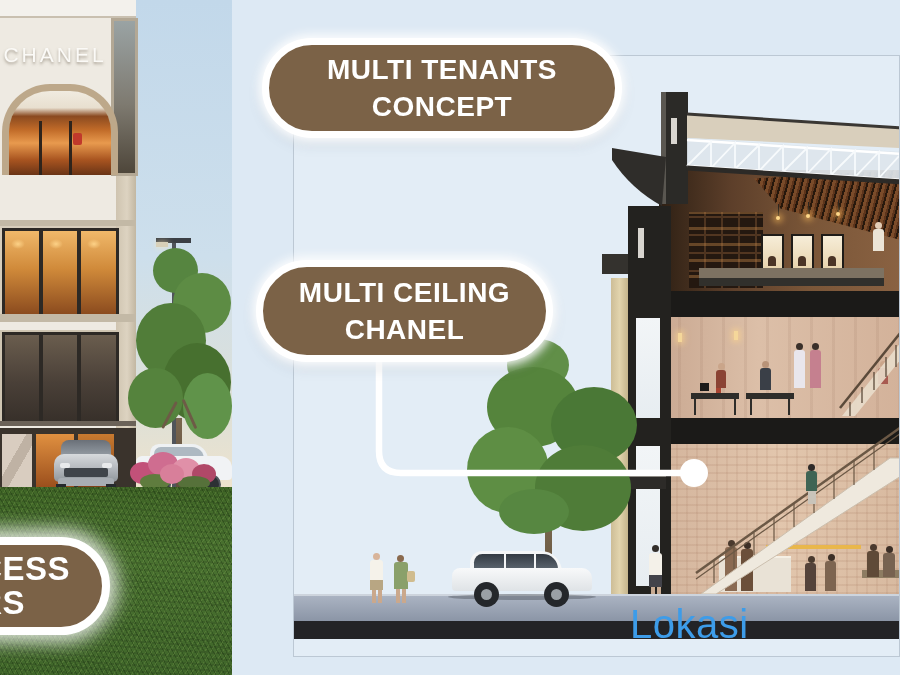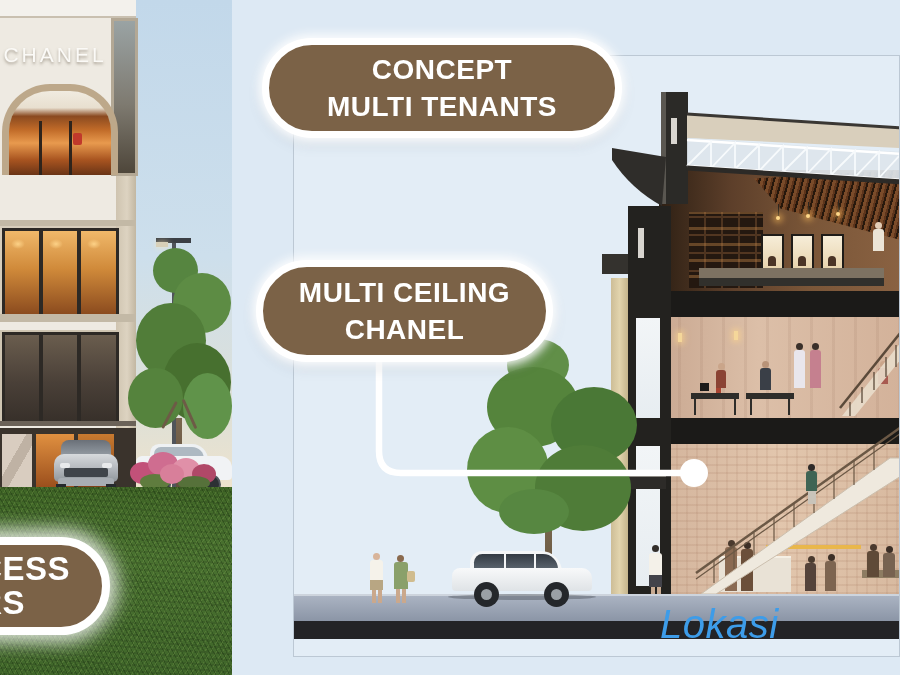--- a/index.html
+++ b/index.html
@@ -128,21 +128,21 @@
 
   
   .pill{background:#7b6247;border:7px solid #ffffff;border-radius:60px;z-index:50;
       box-shadow:0 0 10px 4px rgba(255,255,255,.9),0 6px 14px rgba(100,110,125,.18);
       display:flex;flex-direction:column;justify-content:center;align-items:center;box-sizing:border-box;}
   .pill-text{color:#fff;font-weight:800;font-size:28px;line-height:37px;letter-spacing:.5px;text-align:center;}
   .pill-cut{left:-212px;top:537px;width:322px;height:98px;border-width:8px;
       box-shadow:0 0 18px 8px rgba(255,255,255,.78);display:block;}
   .pill-cut .pill-text{position:absolute;font-size:33px;line-height:34px;}
   .connector{left:0;top:0;width:900px;height:675px;z-index:40;pointer-events:none;}
-  .watermark{left:660px;top:601px;height:46px;display:flex;align-items:flex-end;z-index:45;font-style:italic;}
+  .watermark{left:630px;top:601px;height:46px;display:flex;align-items:flex-end;z-index:45;}
   .wm-lokasi{color:#3d9ce9;font-size:40px;font-weight:400;letter-spacing:.5px;}
   .wm-hunian{background:#3e97e3;color:#ffffff;font-family:"Liberation Serif",serif;font-weight:700;
       font-size:37px;padding:1px 8px 4px 6px;margin-left:1px;}
 </style>
 </head>
 <body>
 
 <div id="canvas">
 
   <div class="abs photo-left">
@@ -386,22 +386,22 @@
       <div class="abs" style="left:8px;top:34px;width:4px;height:14px;background:#caa88c"></div>
     </div>
   </div>
 
   <svg class="abs connector" viewBox="0 0 900 675">
     <path d="M379,357 L379,451 Q379,473 401,473 L681,473" stroke="#ffffff" stroke-width="6.5" fill="none" stroke-linecap="round"></path>
     <circle cx="694" cy="473" r="14" fill="#ffffff"></circle>
   </svg>
 
   <div class="abs pill" style="left:262px;top:38px;width:360px;height:100px">
+    <div class="pill-text">MULTI TENANTS</div>
     <div class="pill-text">CONCEPT</div>
-    <div class="pill-text">MULTI TENANTS</div>
   </div>
 
   <div class="abs pill" style="left:256px;top:260px;width:297px;height:102px">
     <div class="pill-text">MULTI CEILING</div>
     <div class="pill-text">CHANEL</div>
   </div>
 
   <div class="abs pill pill-cut">
     <div class="pill-text" style="right:32px;top:7px">CESS</div>
     <div class="pill-text" style="right:77px;top:41px">RS</div>

